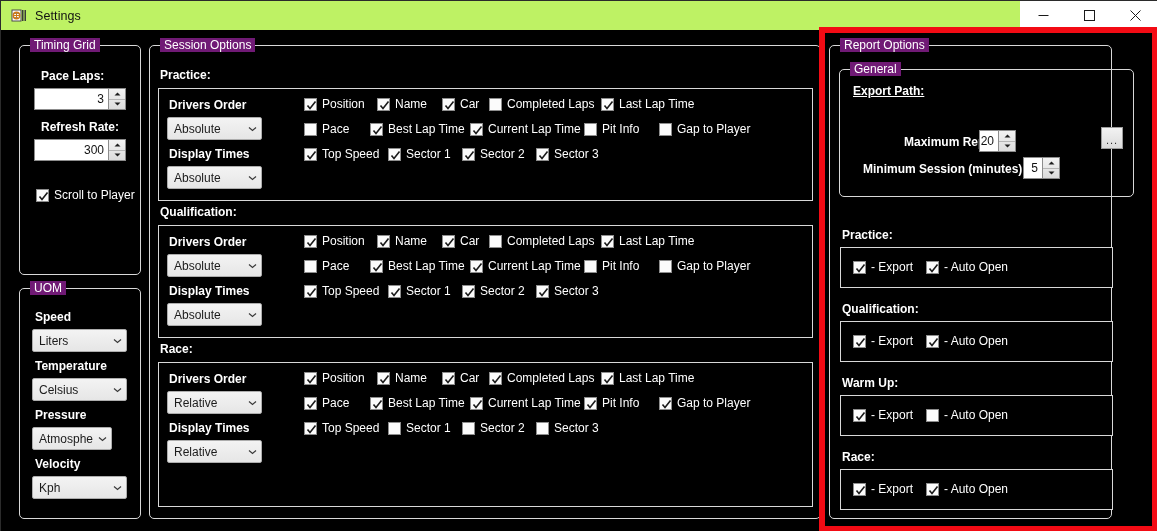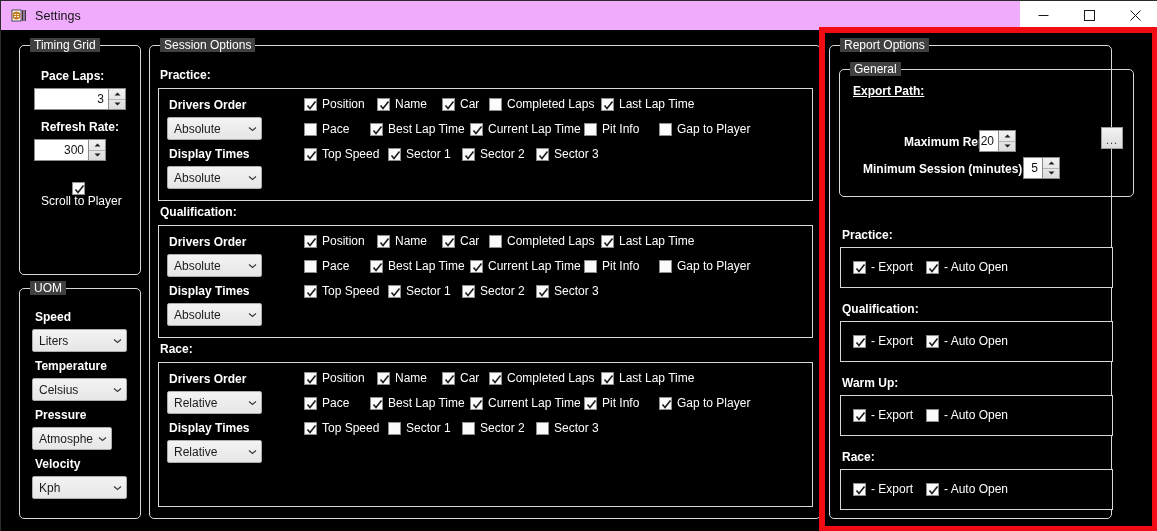--- a/index.html
+++ b/index.html
@@ -9,21 +9,21 @@
     font-family:"Liberation Sans","DejaVu Sans",sans-serif;
     -webkit-font-smoothing:antialiased;
   }
   .window{
     position:relative;width:1157px;height:531px;background:#000;
     border:1px solid #2b2b2b;box-sizing:border-box;
   }
   
   .titlebar{
     position:absolute;left:0;top:0;width:1157px;height:29px;
-    background:#f0abfc;display:flex;align-items:center;
+    background:#bef264;display:flex;align-items:center;
   }
   .title-icon{
     width:16px;height:16px;margin-left:10px;margin-right:8px;position:relative;flex:none;
   }
   .title-icon svg{display:block;}
   .title-text{
     font-size:12.5px;color:#111;letter-spacing:.1px;flex:none;
   }
   .win-btns{margin-left:auto;display:flex;height:29px;}
   .win-btn{
@@ -35,21 +35,21 @@
   .client{
     position:absolute;left:0;top:29px;width:1157px;height:502px;background:#000;
   }
   
   .gb{position:absolute;box-sizing:border-box;}
   .gb-frame{
     position:absolute;left:0;top:7px;right:0;bottom:0;
     border:1px solid #d8d8d8;border-radius:5px;box-sizing:border-box;
   }
   .gb-title{
-    position:absolute;left:11px;top:0;background:#404040;padding:0 4px;
+    position:absolute;left:11px;top:0;background:#701a75;padding:0 4px;
     font-size:12px;color:#ffffff;line-height:14px;z-index:3;white-space:nowrap;
   }
   .gb-inner{position:absolute;left:0;top:7px;right:0;bottom:0;}
   
   .panel{
     position:absolute;border:1px solid #d8d8d8;box-sizing:border-box;background:#000;
   }
   .lbl{
     position:absolute;color:#ffffff;font-size:12px;white-space:nowrap;line-height:14px;
   }
@@ -91,21 +91,21 @@
     white-space:nowrap;overflow:hidden;
   }
   
   .ellbtn{
     position:absolute;box-sizing:border-box;
     background:linear-gradient(#f2f2f2,#dcdcdc);border:1px solid #9c9c9c;
     display:flex;align-items:flex-end;justify-content:center;padding-bottom:4px;
     font-size:11px;color:#333;letter-spacing:1px;line-height:8px;
   }
   
-  .cb{position:absolute;display:flex;align-items:center;white-space:nowrap;}
+  .cb{position:absolute;display:flex;align-items:flex-end;white-space:nowrap;}
   .cbbox{
     width:13px;height:13px;box-sizing:border-box;background:#fbfbfb;
     border:1px solid #8d8d8d;position:relative;flex:none;
   }
   .cbbox svg{position:absolute;left:1px;top:1px;display:block;}
   .cbtxt{font-size:12px;color:#ffffff;margin-left:5px;line-height:13px;}
   
   .redbox{
     position:absolute;border:6px solid #f30b14;box-sizing:border-box;
     pointer-events:none;z-index:5;
@@ -163,36 +163,36 @@
                 </svg>
             </div>
             <div class="sbtn">
               <svg width="7" height="4" viewBox="0 0 7 4">
                   <path d="M3.5 3.5 L0.5 0.5 L6.5 0.5 Z" fill="#1e1e1e"></path>
                 </svg>
             </div>
           </div>
         </div>
         <div class="lbl b" style="left:22px;top:75px;">Refresh Rate:</div>
-        <div class="spin" style="left:15px;top:94px;width:72px;">
+        <div class="spin" style="left:15px;top:94px;width:92px;">
           <div class="sval">300</div>
           <div class="sbtns">
             <div class="sbtn">
               <svg width="7" height="4" viewBox="0 0 7 4">
                   <path d="M3.5 0.5 L6.5 3.5 L0.5 3.5 Z" fill="#1e1e1e"></path>
                 </svg>
             </div>
             <div class="sbtn">
               <svg width="7" height="4" viewBox="0 0 7 4">
                   <path d="M3.5 3.5 L0.5 0.5 L6.5 0.5 Z" fill="#1e1e1e"></path>
                 </svg>
             </div>
           </div>
         </div>
-        <div class="cb" style="left:17px;top:137px;flex-direction:column;">
+        <div class="cb" style="left:17px;top:144px;">
           <span class="cbbox">
             <svg width="11" height="11" viewBox="0 0 11 11">
                 <path d="M1.5 5.5 L4 8.5 L9.5 1.5" fill="none" stroke="#1a1a1a" stroke-width="1.6"></path>
               </svg>
           </span>
           <span class="cbtxt">Scroll to Player</span>
         </div>
       </div>
     </div>
 

